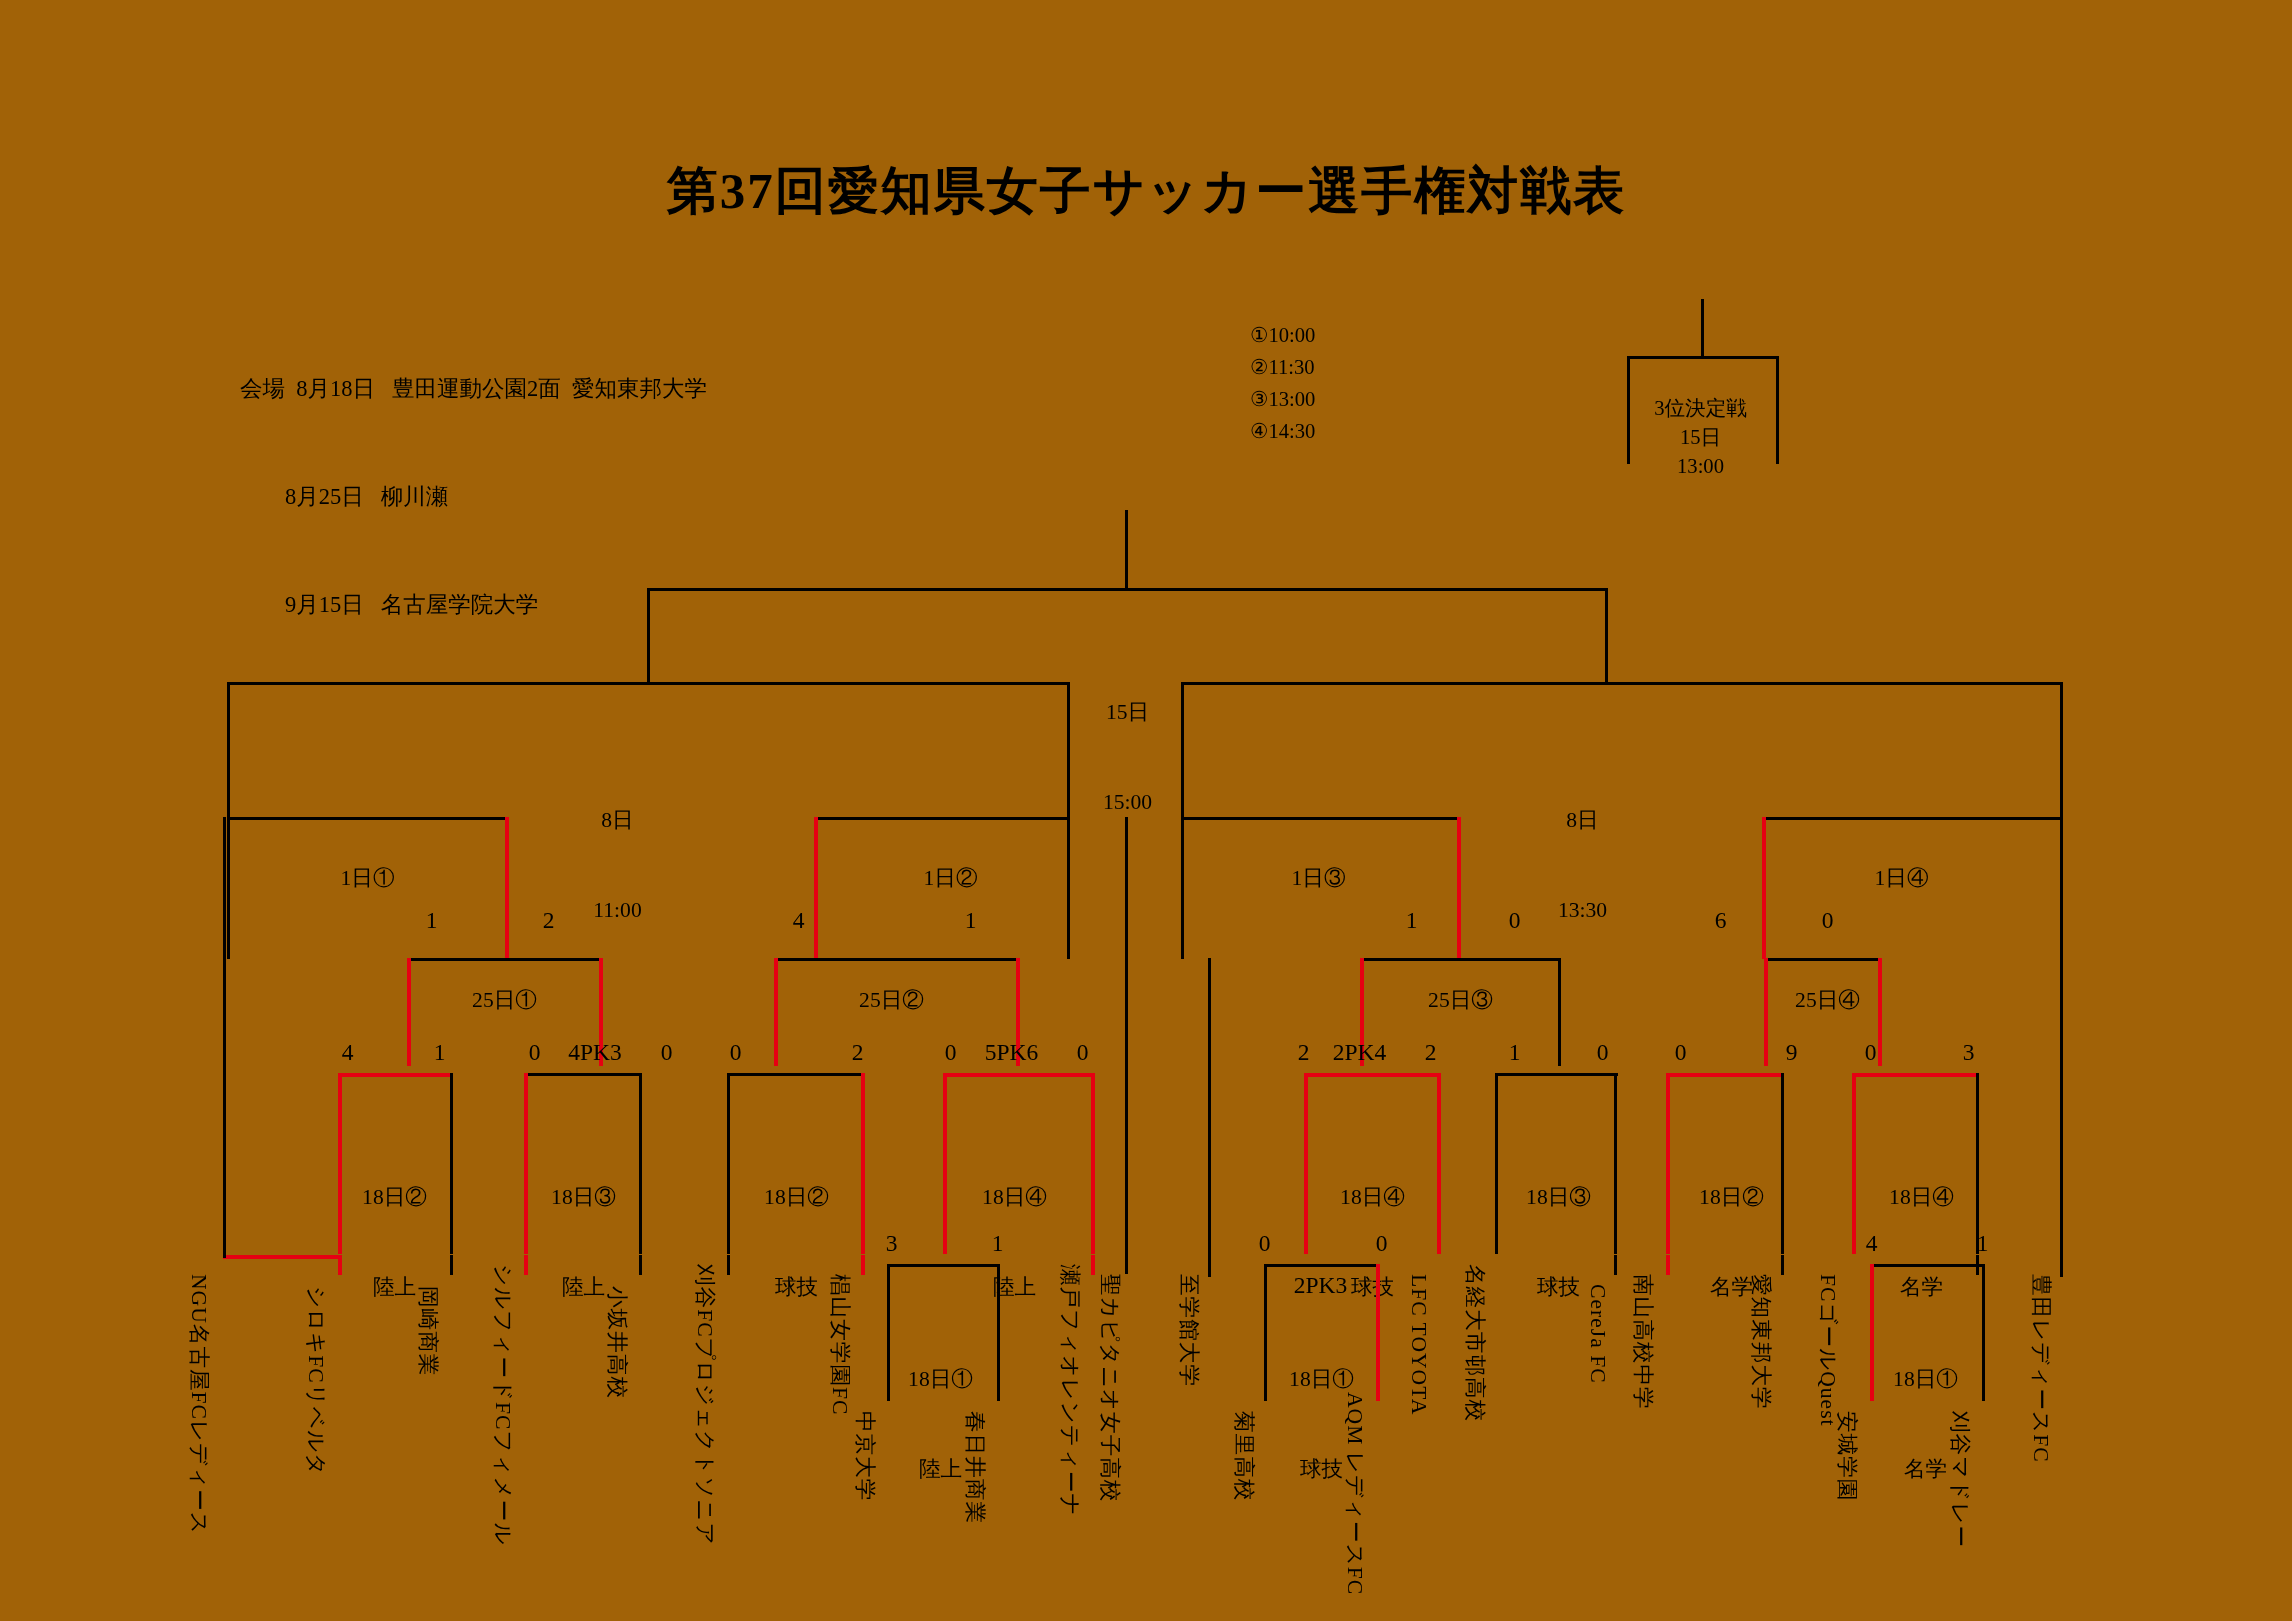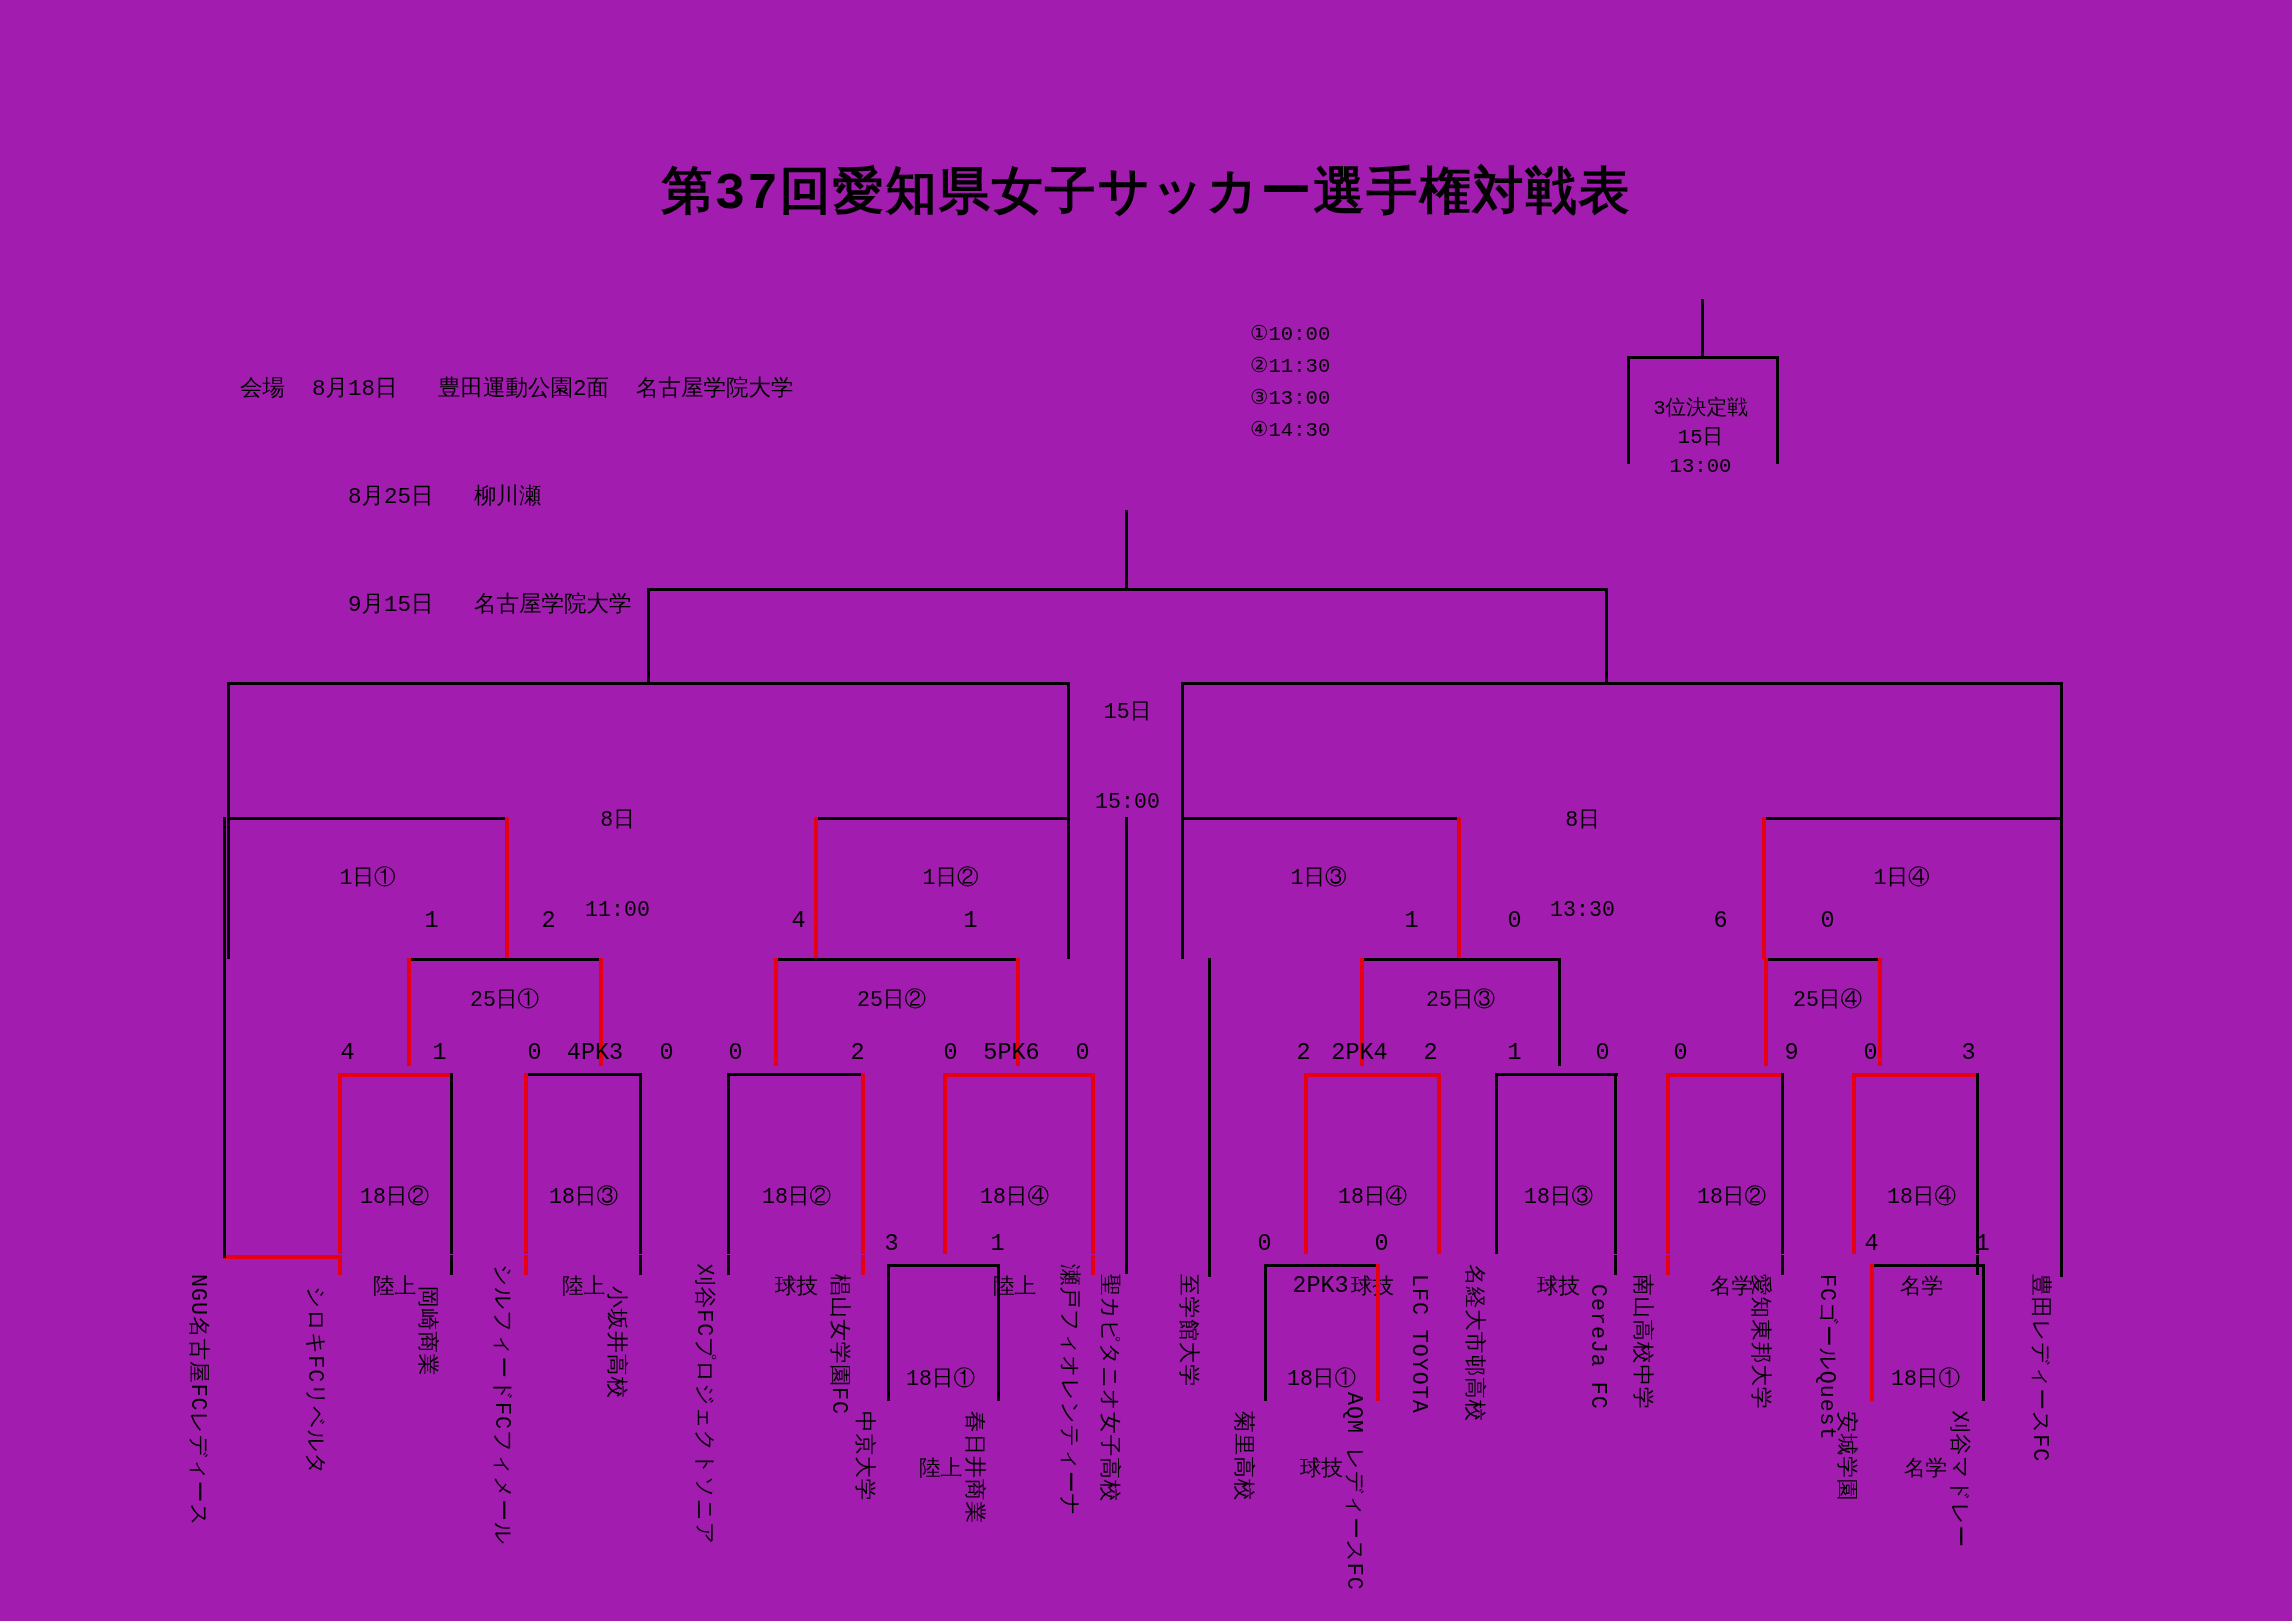--- a/index.html
+++ b/index.html
@@ -4,22 +4,22 @@
 <style>
   html, body {
     margin: 0;
     padding: 0;
     background: #ffffff;
   }
   #root {
     position: relative;
     width: 2293px;
     height: 1621px;
-    background: #a21caf;
-    font-family: Liberation Mono, monospace;
+    background: #a16207;
+    font-family: Liberation Serif, serif;
     color: #000000;
     overflow: hidden;
   }
   .abs { position: absolute; }
   #title {
     left: 0; right: 0; top: 157px;
     text-align: center;
     font-size: 51px;
     font-weight: bold;
     letter-spacing: 2px;
@@ -66,21 +66,21 @@
   .line-r { background: #e60012; position: absolute; }
 </style>
 </head>
 <body>
 
 <div id="root">
 
   <div class="abs" id="title">第37回愛知県女子サッカー選手権対戦表</div>
 
   <div class="abs venue-block">
-    <div class="venue-line">会場  8月18日   豊田運動公園2面  名古屋学院大学</div>
+    <div class="venue-line">会場  8月18日   豊田運動公園2面  愛知東邦大学</div>
     <div class="venue-line">        8月25日   柳川瀬</div>
     <div class="venue-line">        9月15日   名古屋学院大学</div>
   </div>
 
   <div class="abs time-block">
     <div>①10:00</div>
     <div>②11:30</div>
     <div>③13:00</div>
     <div>④14:30</div>
   </div>

